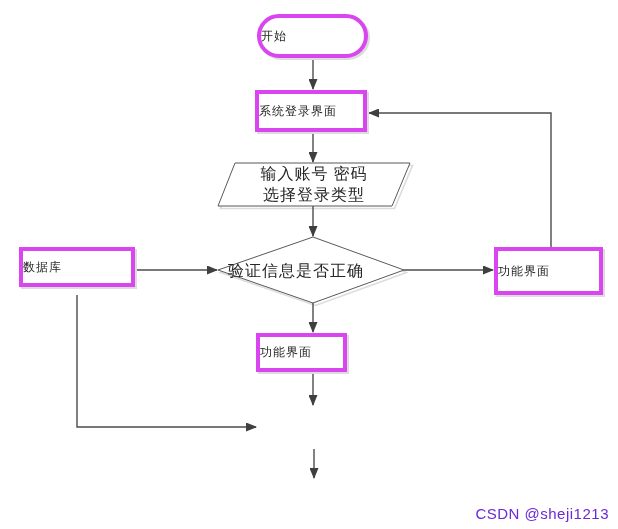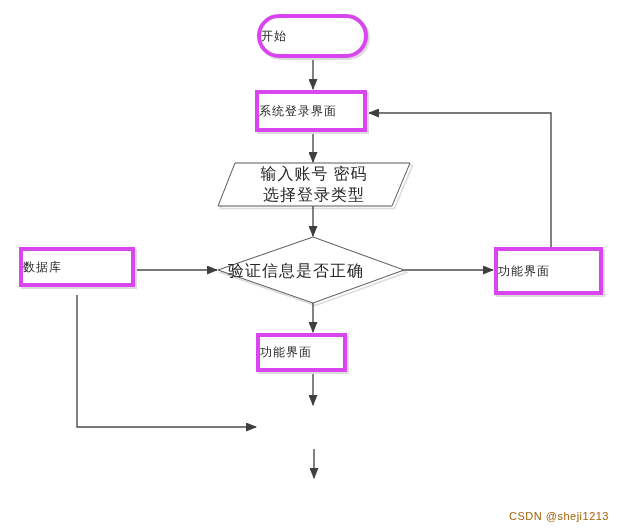--- a/index.html
+++ b/index.html
@@ -27,22 +27,22 @@
     position:absolute;
     display:flex;flex-direction:column;align-items:center;justify-content:center;
     font-size:16px;letter-spacing:1px;line-height:21px;
     text-align:center;white-space:nowrap;
     background:transparent;border:none;
   }
   .watermark{
     position:absolute;
     right:9px;bottom:7px;
     font-family:"Liberation Sans","DejaVu Sans",sans-serif;
-    font-size:11px;
-    color:#a16207;
+    font-size:15px;
+    color:#6d28d9;
     letter-spacing:0.5px;
   }
   svg .edge{stroke:#4c4c4c;stroke-width:1.4;fill:none;}
   svg .shape{fill:#ffffff;stroke:#595959;stroke-width:1;}
   svg .shadow{fill:none;stroke:#dcdcdc;stroke-width:1.6;}
 </style>
 </head>
 <body>
 
 <div class="canvas">

